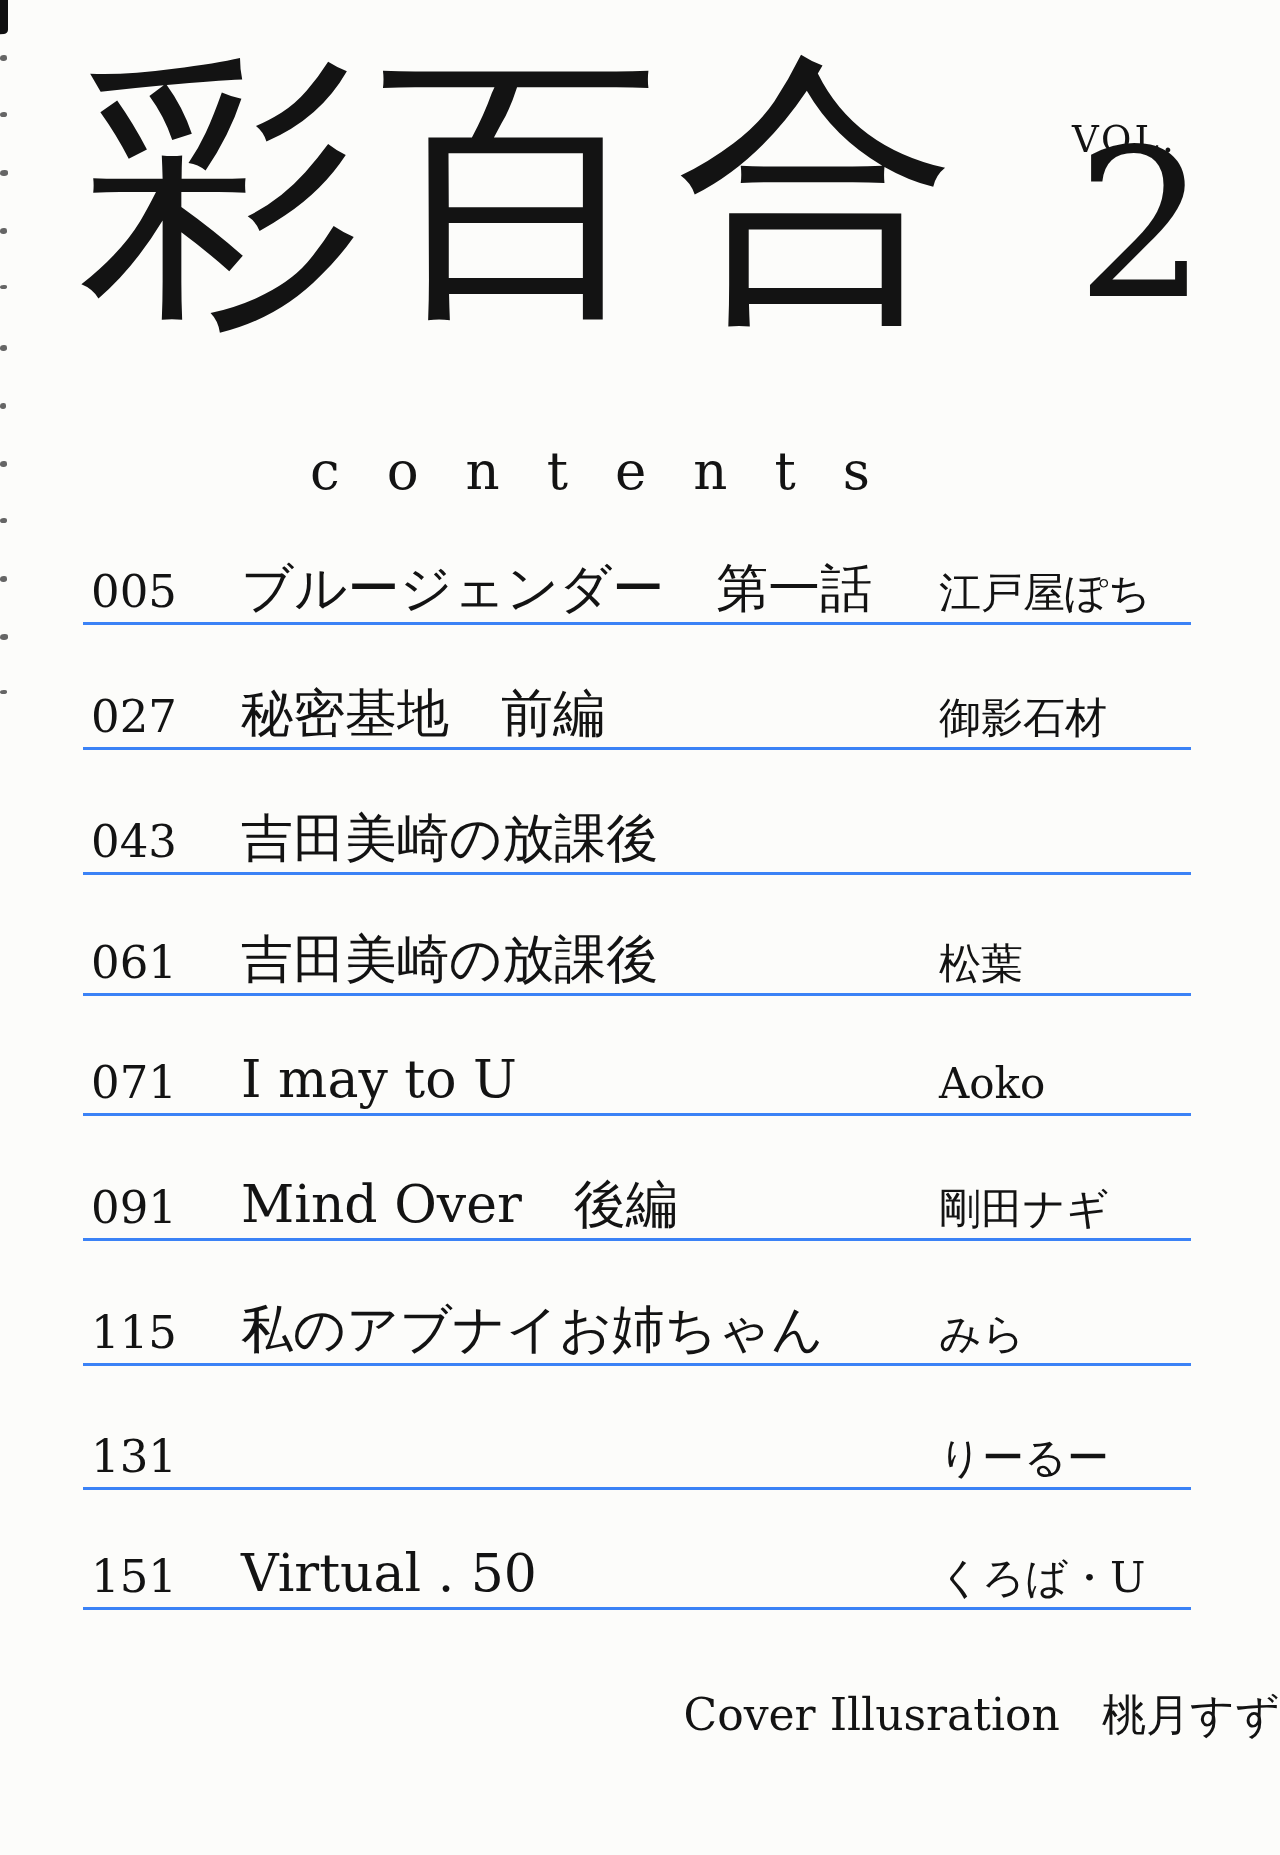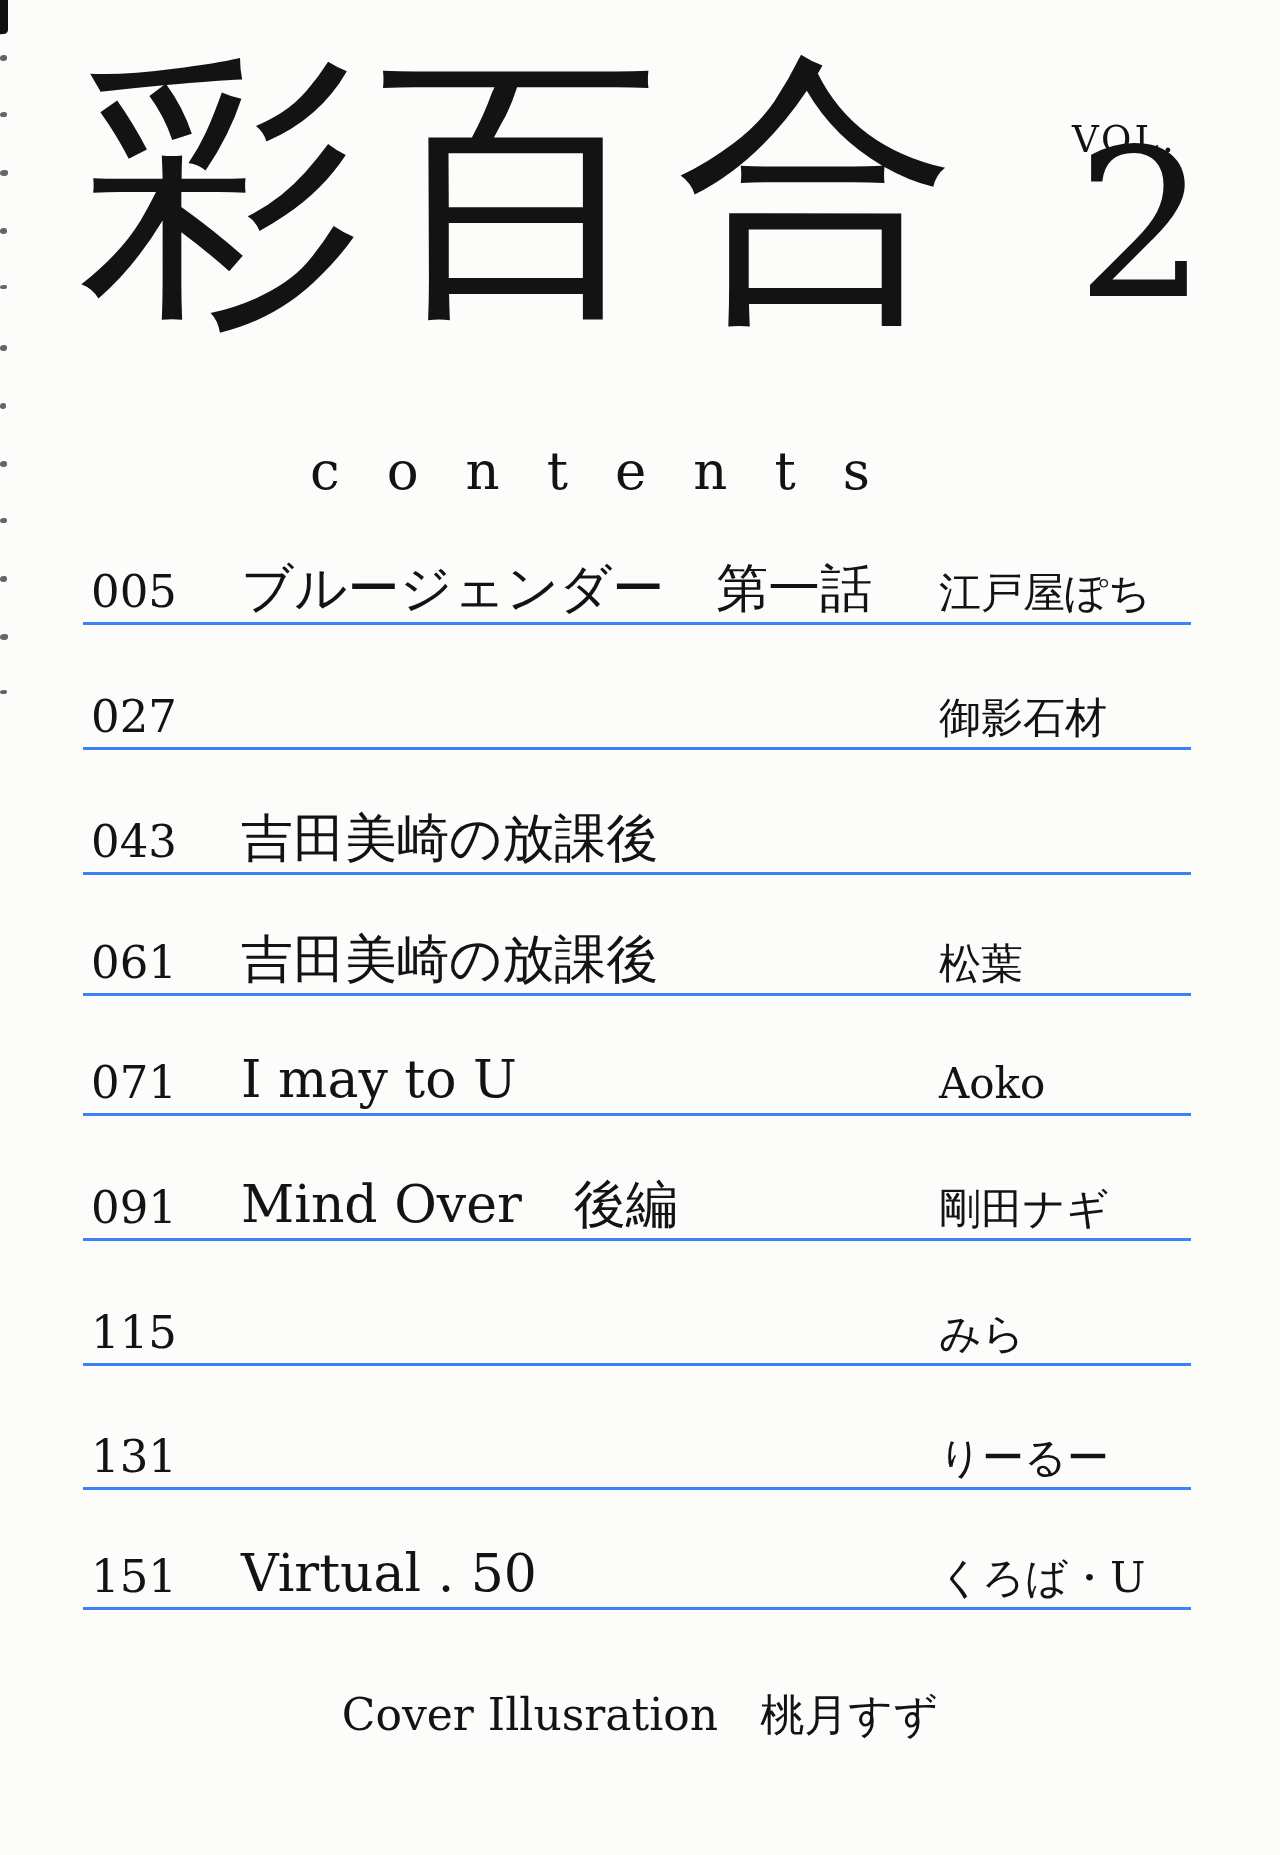--- a/index.html
+++ b/index.html
@@ -51,21 +51,21 @@
     font-size:52px; line-height:1; white-space:nowrap;
   }
   .toc-author {
     position:absolute; left:856px; bottom:8px;
     font-size:42px; line-height:1; white-space:nowrap;
   }
 
   
   .footer-credit {
     position:absolute; top:1686px; left:0; width:1280px;
-    text-align:center; font-size:44px; white-space:nowrap;
+    text-align:right; font-size:44px; white-space:nowrap;
   }
   .footer-credit .artist { margin-left:42px; }
 
   
   .corner-mark {
     position:absolute; top:-4px; left:-2px; width:10px; height:38px;
     background:#101010; transform:skewY(-6deg); border-radius:0 0 4px 0;
   }
   .smudge {
     position:absolute; left:0; width:7px; height:6px;
@@ -81,20 +81,21 @@
 
 <div class="contents-heading">contents</div>
 
 <div class="toc-row r0">
   <span class="toc-num">005</span>
   <span class="toc-title">ブルージェンダー　第一話</span>
   <span class="toc-author">江戸屋ぽち</span>
 </div>
 <div class="toc-row r1">
   <span class="toc-num">027</span>
+  <span class="toc-title">秘密基地　前編</span>
   <span class="toc-author">御影石材</span>
 </div>
 <div class="toc-row r2">
   <span class="toc-num">043</span>
   <span class="toc-title">吉田美崎の放課後</span>
 </div>
 <div class="toc-row r3">
   <span class="toc-num">061</span>
   <span class="toc-title">吉田美崎の放課後</span>
   <span class="toc-author">松葉</span>
@@ -104,20 +105,21 @@
   <span class="toc-title">I may to U</span>
   <span class="toc-author">Aoko</span>
 </div>
 <div class="toc-row r5">
   <span class="toc-num">091</span>
   <span class="toc-title">Mind Over　後編</span>
   <span class="toc-author">剛田ナギ</span>
 </div>
 <div class="toc-row r6">
   <span class="toc-num">115</span>
+  <span class="toc-title">私のアブナイお姉ちゃん</span>
   <span class="toc-author">みら</span>
 </div>
 <div class="toc-row r7">
   <span class="toc-num">131</span>
   <span class="toc-author">りーるー</span>
 </div>
 <div class="toc-row r8">
   <span class="toc-num">151</span>
   <span class="toc-title">Virtual . 50</span>
   <span class="toc-author">くろば・U</span>

